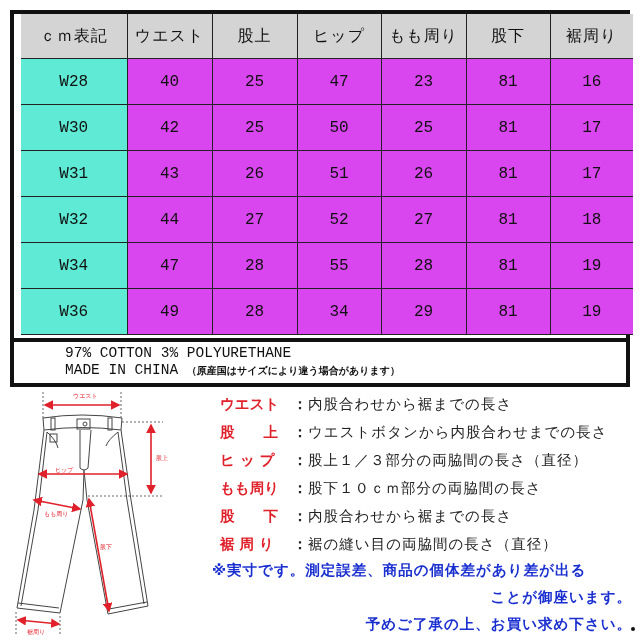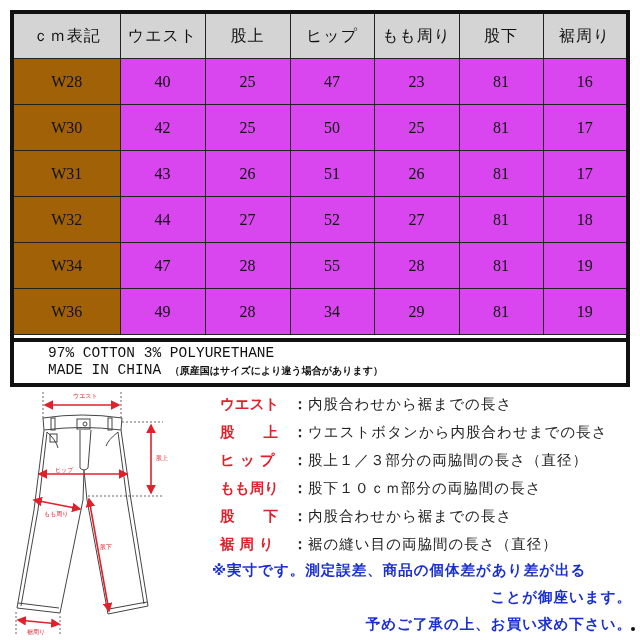--- a/index.html
+++ b/index.html
@@ -1,31 +1,31 @@
 <!DOCTYPE html>
 <html><head>
 <meta charset="utf-8">
 <style>
   html, body { margin:0; padding:0; background:#ffffff; }
   body { width:640px; height:640px; position:relative; overflow:hidden;
          font-family:"DejaVu Sans", sans-serif; color:#111; }
   .size-table { position:absolute; left:10px; top:10px; width:620px; height:377px;
                 box-sizing:border-box; border:4px solid #111; background:#fff; }
   table.grid { border-collapse:collapse; width:612px; table-layout:fixed;
-               font-family:Liberation Serif, serif; }
+               font-family:Liberation Mono, monospace;margin-left:7px; }
   table.grid th, table.grid td { border:1.5px solid #222; text-align:center; padding:0;
                font-weight:normal; font-size:16px; color:#111; }
   table.grid th { height:44px; background:#d4d4d4; font-size:16px; letter-spacing:1px; }
   table.grid td { height:45px; background:#d946ef; }
-  table.grid td.size { background:#a16207; }
+  table.grid td.size { background:#5eead4; }
   table.grid tr:first-child th { border-top:none; }
   table.grid th:first-child, table.grid td:first-child { border-left:none; }
   table.grid th:last-child, table.grid td:last-child { border-right:none; }
   .footer { position:absolute; left:0; right:0; bottom:0; height:45px;
-            border-top:4px solid #111; box-sizing:border-box; padding:3px 0 0 34px;
+            border-top:4px solid #111; box-sizing:border-box; padding:3px 0 0 51px;
             font-family:"Liberation Mono","DejaVu Sans Mono", monospace; font-size:14.5px;
             line-height:17px; color:#111; background:#fff; }
   .footer .note { font-family:"DejaVu Sans", sans-serif; font-size:10px; font-weight:bold; }
   .diagram { position:absolute; left:0; top:388px; width:210px; height:252px; }
   .legend { position:absolute; left:220px; top:390px; width:420px; }
   .legend .row { height:28px; display:flex; align-items:center; font-size:14.5px;
                  font-family:"DejaVu Sans", sans-serif; font-weight:bold; color:#222; white-space:nowrap; }
   .legend .term { color:#e0202a; display:inline-block; width:72px; letter-spacing:0; }
   .legend .colon { color:#222; width:16px; display:inline-block; text-align:center; }
   .legend .desc { color:#222; font-weight:normal; letter-spacing:1px; }

